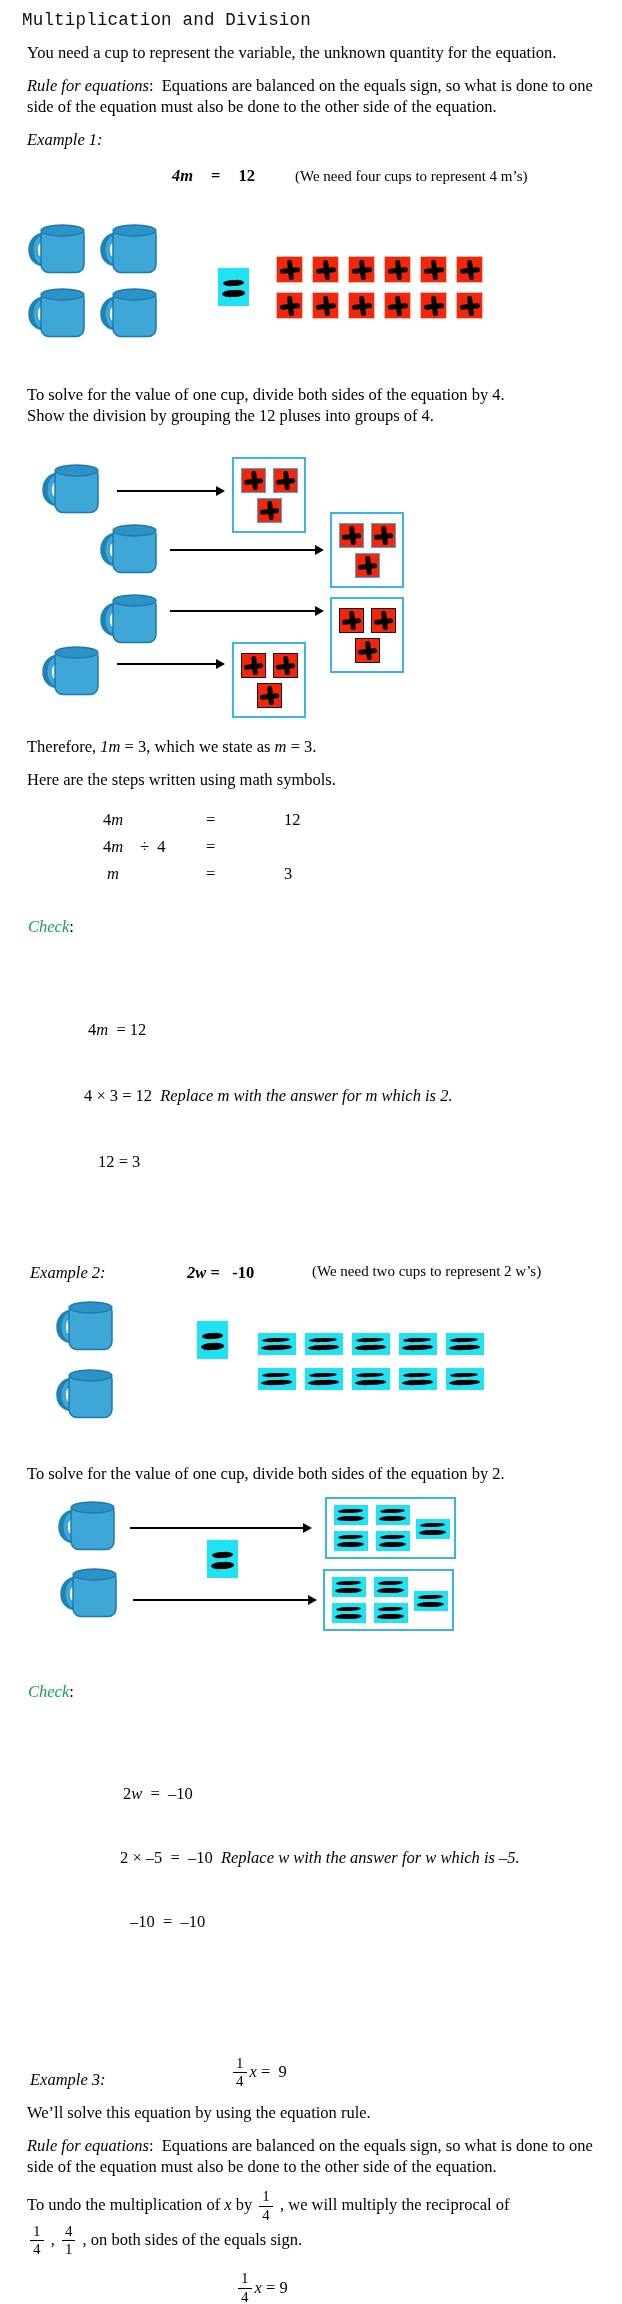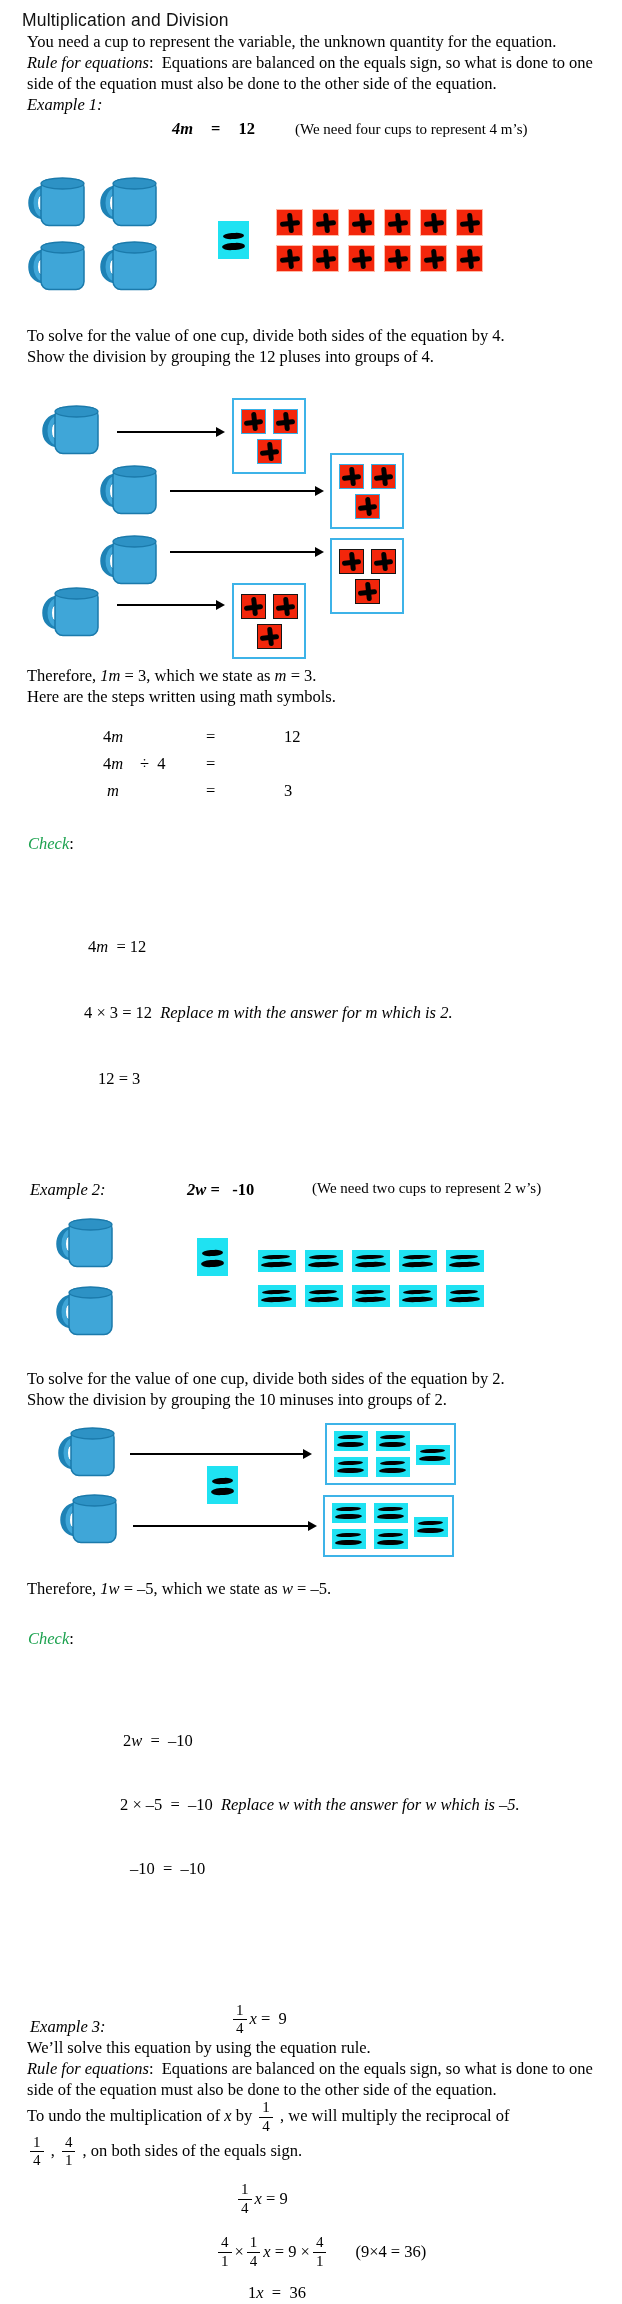--- a/index.html
+++ b/index.html
@@ -1,27 +1,27 @@
 <!DOCTYPE html>
 <html><head>
 <meta charset="utf-8">
 <style>
   html,body{margin:0;padding:0;background:#fff}
   body{width:622px;height:2304px;overflow:hidden;font-family:"Liberation Serif","DejaVu Serif",serif;font-size:16.5px;color:#000}
   .page{position:relative;width:622px;height:2304px}
-  h1{font-family:Liberation Sans, sans-serif;font-size:17.5px;font-weight:500;margin:10px 0 0 22px;color:#111;letter-spacing:.2px}
-  p.body{margin:0 26px 0 27px;line-height:21px}
+  h1{font-family:Liberation Mono, monospace;font-size:17.5px;font-weight:500;margin:10px 0 0 22px;color:#111;letter-spacing:.2px}
+  p.body{margin:12px 26px 0 27px;line-height:21px}
   .pw{white-space:pre-wrap}
   .italic{font-style:italic}
   .b{font-weight:bold}
   .bi{font-weight:bold;font-style:italic}
   .green{color:#1ca24f}
   .mt26{margin-top:26px}.mt22{margin-top:22px}.mt24{margin-top:24px}.mt20{margin-top:20px}.mt30{margin-top:30px}.mt32{margin-top:32px}.mt12{margin-top:12px}
   
-  .eqrow{margin:4px 0 0 172px;white-space:pre-wrap}
+  .eqrow{margin:16px 0 0 172px;white-space:pre-wrap}
   .eqrow .gap1{display:inline-block;width:18px}
   .eqrow .gap2{display:inline-block;width:40px}
   .note{font-size:15px}
   .ex2row{display:flex;margin:8px 0 0 30px;white-space:pre-wrap}
   .ex2row .lbl{width:157px}
   .ex2row .eqpart{width:125px}
   
   .visual{position:relative}
   .v1{height:150px;margin-top:36px}
   .v2{height:152px;margin-top:16px}
@@ -377,21 +377,21 @@
           <i class="m1"></i>
           <i class="m2"></i>
         </span>
         <span class="minus-chip">
           <i class="m1"></i>
           <i class="m2"></i>
         </span>
       </div>
   </div>
 
-  <p class="body mt20"><span>To solve for the value of one cup, divide both sides of the equation by 2.</span><br><span>Show the division by grouping the 10 minuses into groups of 2.</span></p>
+  <p class="body mt20"><span>To solve for the value of one cup, divide both sides of the equation by 2.</span><br></p>
 
   <div class="diagram d2">
     <svg class="mug abs" style="left:58px;top:5px" width="58" height="52" viewBox="0 0 58 52">
         <path d="M16 15 C 1 16 1 40 16 40" fill="none" stroke="#1e82b5" stroke-width="9"></path>
         <path d="M16 15 C 5 16 5 40 16 40" fill="none" stroke="#3fa6d8" stroke-width="4.5"></path>
         <rect x="13" y="4.5" width="43" height="46" rx="8" fill="#3fa6d8" stroke="#1b7aab" stroke-width="1.5"></rect>
         <ellipse cx="34.5" cy="8.5" rx="21.5" ry="5.5" fill="#2d92c5" stroke="#1b7aab" stroke-width="1.3"></ellipse>
       </svg>
     <div class="arrow" style="left:130px;top:33px;width:180px"></div>
     <div class="mbox" style="left:325px;top:3px">
@@ -448,21 +448,20 @@
             <i class="m2"></i>
           </span>
         </div>
         <span class="minus-chip modd">
           <i class="m1"></i>
           <i class="m2"></i>
         </span>
       </div>
   </div>
 
-  <p class="body mt32 pw"><span>Therefore, </span><span class="italic">1w</span><span> = –5, which we state as </span><span class="italic">w</span><span> = –5.</span></p>
 
   <div class="check check2">
     <div class="clabel"><span class="green italic">Check</span><span>:</span></div>
     <div class="lines">
       <div class="cl ind1"><span>2</span><span class="italic">w</span><span>  =  –10</span></div>
       <div class="cl"><span>2 × –5  =  –10</span><span class="inote">Replace w with the answer for w which is –5.</span></div>
       <div class="cl ind3"><span>–10  =  –10</span></div>
     </div>
   </div>
 

